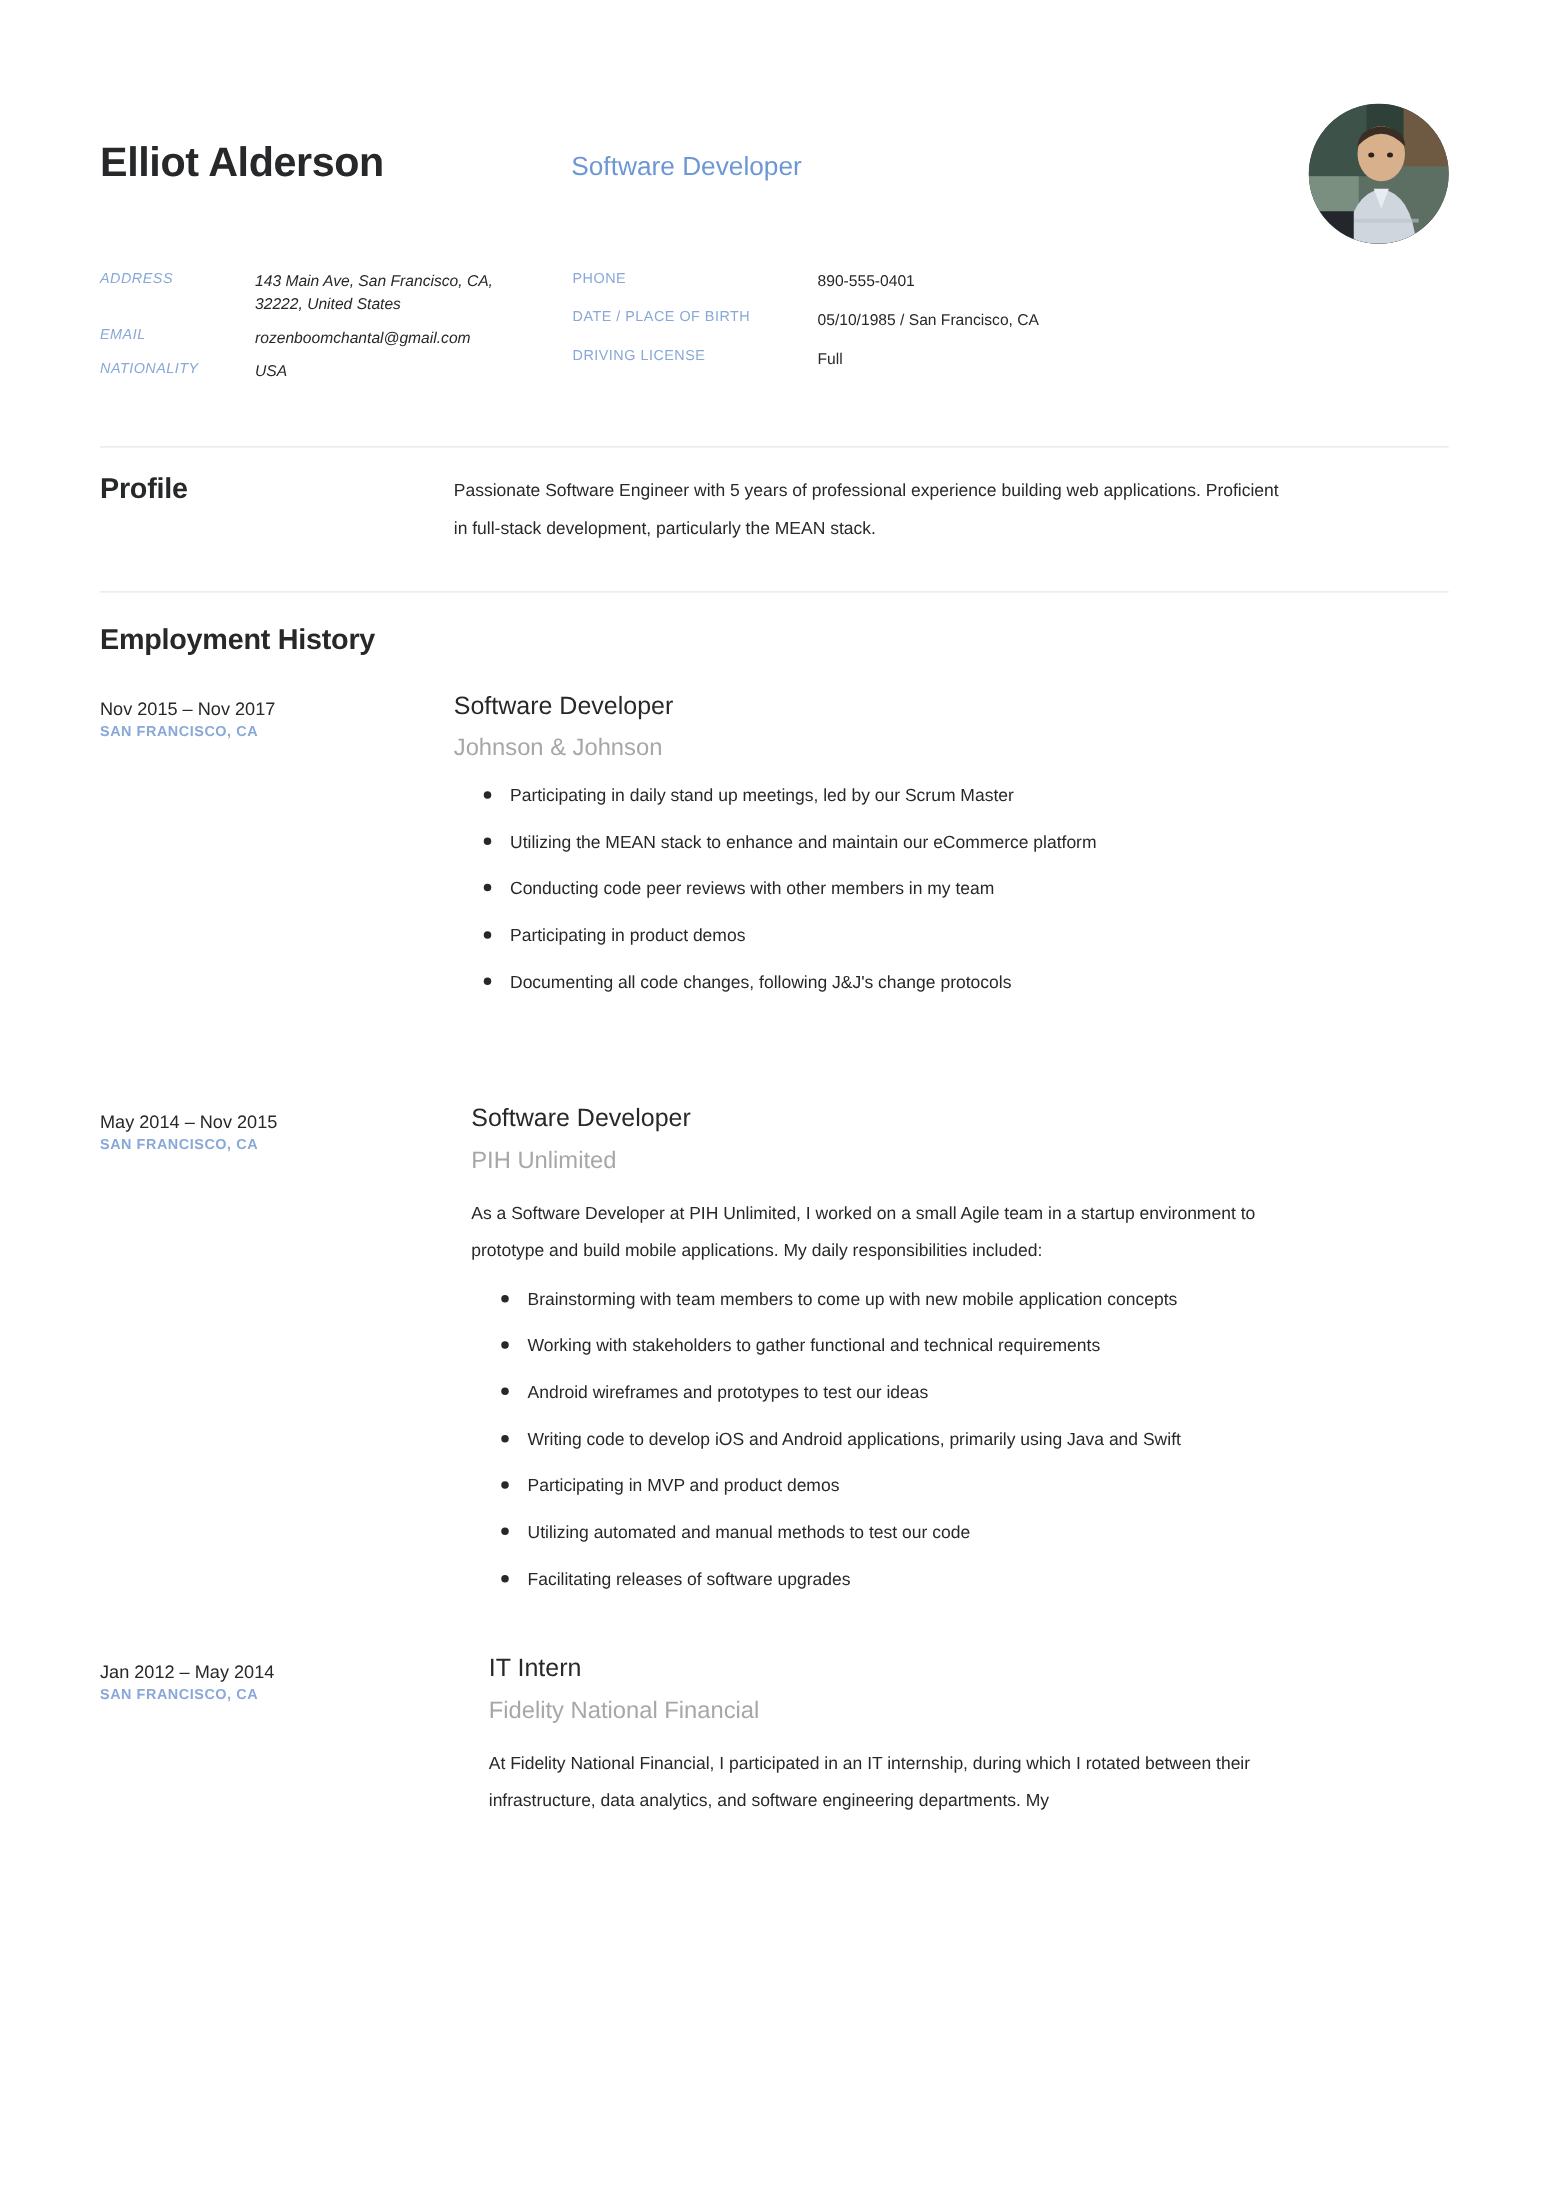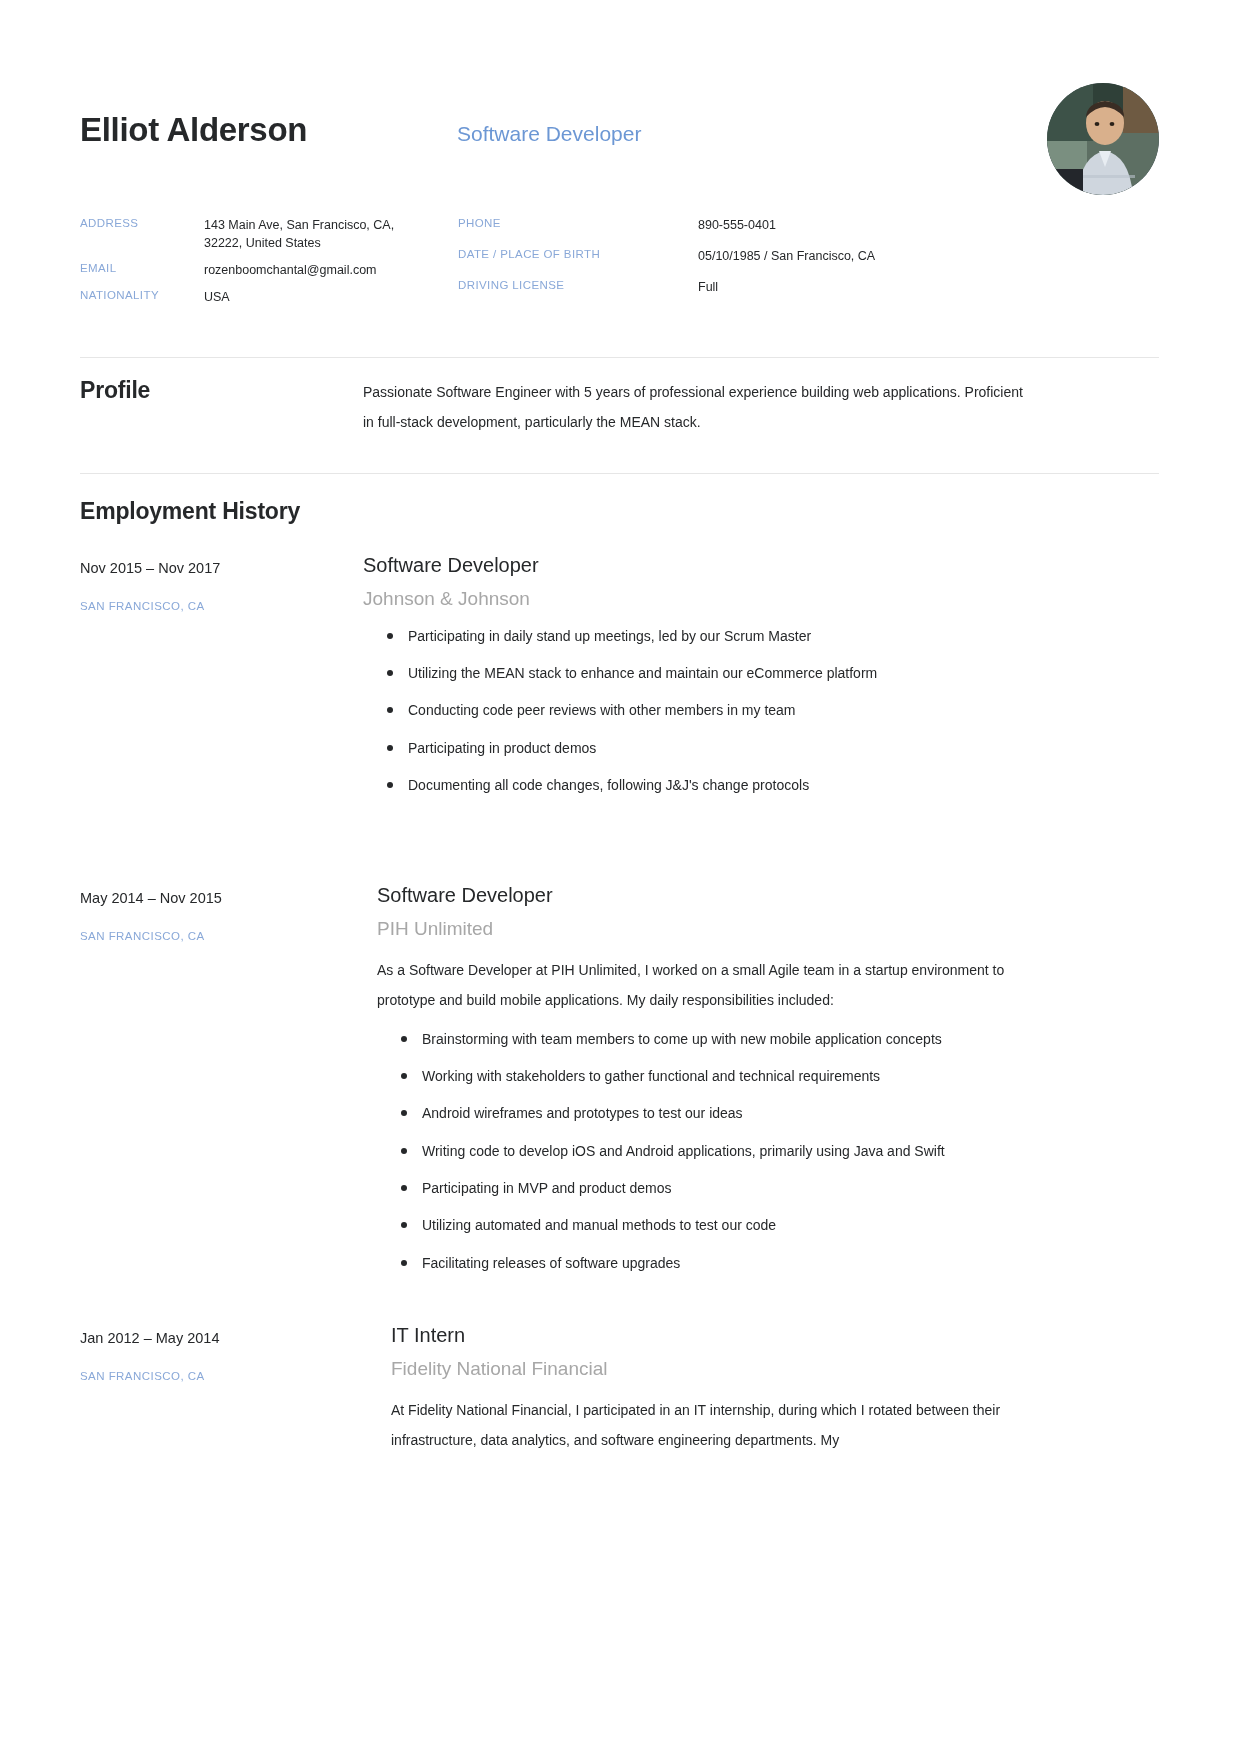--- a/index.html
+++ b/index.html
@@ -63,21 +63,21 @@
 
   
   .contact {
     position: absolute;
     left: 80px;
     top: 216px;
     width: 1079px;
     display: flex;
   }
   .contact-col { display: block; }
-  .contact-col.left { width: 378px; }
+  .contact-col.left { width: 378px; font-style: italic; }
   .contact-col.right { width: 600px; }
   .contact-row {
     display: flex;
     align-items: flex-start;
     margin-bottom: 9px;
   }
   .contact-label {
     width: 124px;
     flex: 0 0 124px;
     font-size: 11.5px;
@@ -87,21 +87,21 @@
     padding-top: 1px;
   }
   .contact-value {
     font-size: 12.5px;
     color: #26282a;
     line-height: 1.45;
     max-width: 230px;
   }
   .contact-col.right .contact-label { width: 196px; flex: 0 0 196px; }
   .contact-col.right .contact-value { max-width: 380px; }
-  .contact-col.right .contact-row { margin-bottom: 13px; gap: 44px; }
+  .contact-col.right .contact-row { margin-bottom: 13px; }
 
   
   .divider {
     border: 0;
     border-top: 1px solid #e6e6e6;
     margin: 0;
   }
   .divider-1 { position: absolute; left: 80px; top: 357px; width: 1079px; }
   .divider-2 { position: absolute; left: 80px; top: 473px; width: 1079px; }
 
@@ -147,21 +147,22 @@
   .job-dates {
     font-size: 14.5px;
     color: #26282a;
     line-height: 1.5;
   }
   .job-location {
     font-size: 11.5px;
     letter-spacing: 0.45px;
     color: #89a8d8;
     text-transform: uppercase;
-    margin-top: 20px;
+    margin-top: 0;
+    font-weight: bold;
   }
   .job-main { flex: 1 1 auto; max-width: 680px; }
   .job-role {
     font-size: 20px;
     color: #26282a;
     line-height: 1.3;
   }
   .job-company {
     font-size: 19px;
     color: #a7a7a7;

